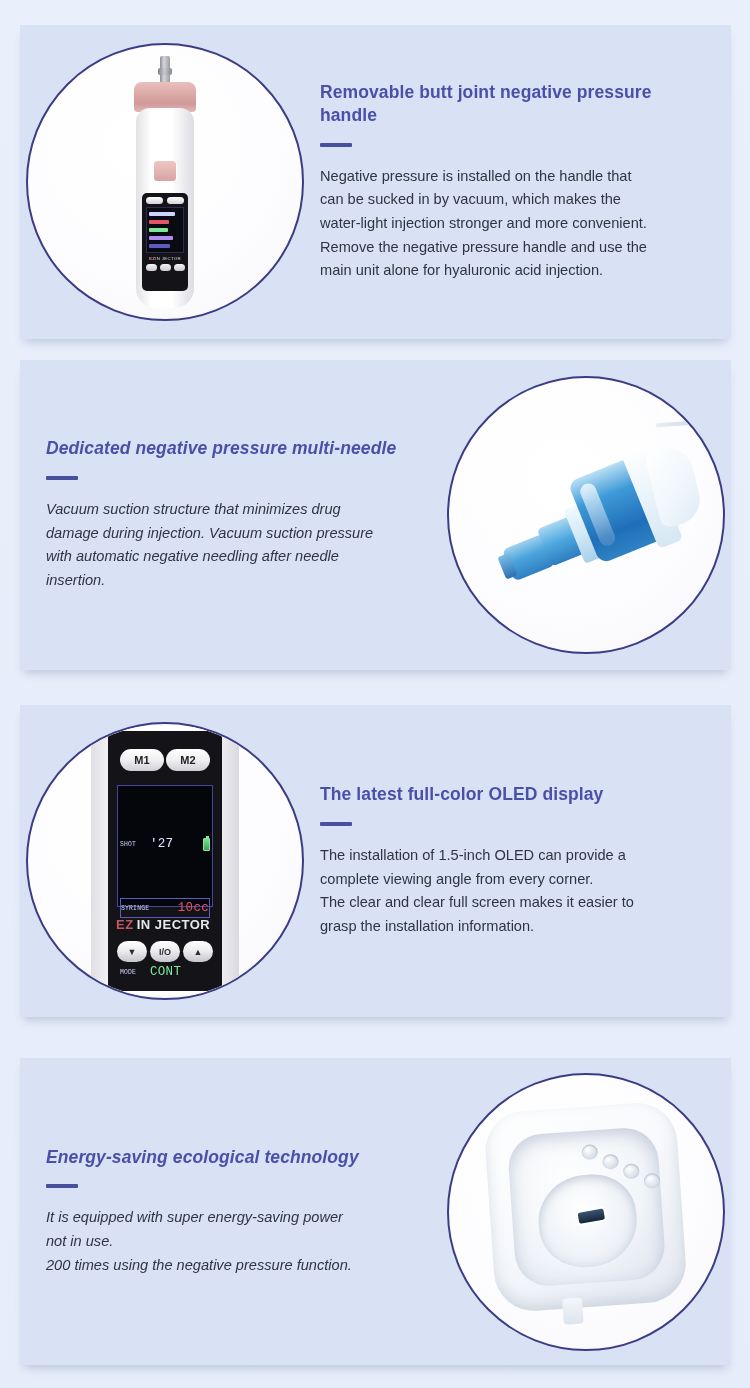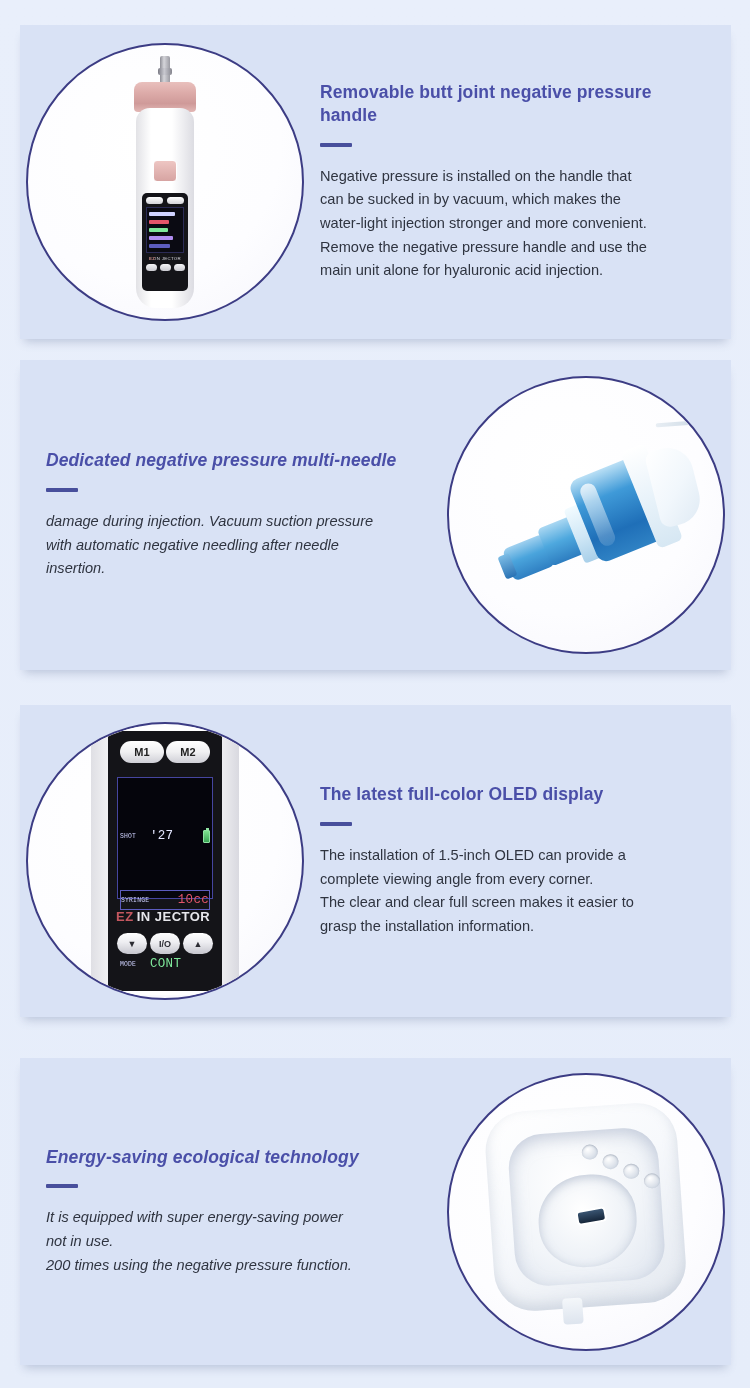--- a/index.html
+++ b/index.html
@@ -205,21 +205,21 @@
   .dev-shell {
     position:absolute; left:50%; transform:translateX(-50%);
     top:0; width:148px; height:268px;
     background: linear-gradient(90deg,#dfdfe4 0%,#ffffff 20%,#ffffff 78%,#d9d9e0 100%);
     border-radius:6px;
   }
   .dev-face {
     position:absolute; left:50%; transform:translateX(-50%);
     top:4px; width:114px; height:260px;
     background:#141418; border-radius:6px;
-    padding:10px 8px 0;
+    padding:18px 8px 0;
   }
   .mkeys { display:flex; justify-content:space-between; padding:0 4px; }
   .mkey {
     width:44px; height:22px; border-radius:11px;
     background: linear-gradient(180deg,#ffffff 0%,#f0f0f2 50%,#cfcfd6 100%);
     color:#222; font-size:11px; font-weight:bold;
     display:flex; align-items:center; justify-content:center;
   }
   .oled {
     margin:14px auto 0; width:96px; height:122px;
@@ -384,20 +384,21 @@
             <div class="nd-wing"></div>
             <div class="nd-pin"></div>
           </div>
         </div>
       </div>
 
       <div class="text-col">
         <div class="heading">Dedicated negative pressure multi-needle</div>
         <div class="rule"></div>
         <div class="body">
+          <span class="ln">Vacuum suction structure that minimizes drug</span>
           <span class="ln">damage during injection. Vacuum suction pressure</span>
           <span class="ln">with automatic negative needling after needle</span>
           <span class="ln">insertion.</span>
         </div>
       </div>
 
     </div>
   </div>
 
   <div class="card c3">

